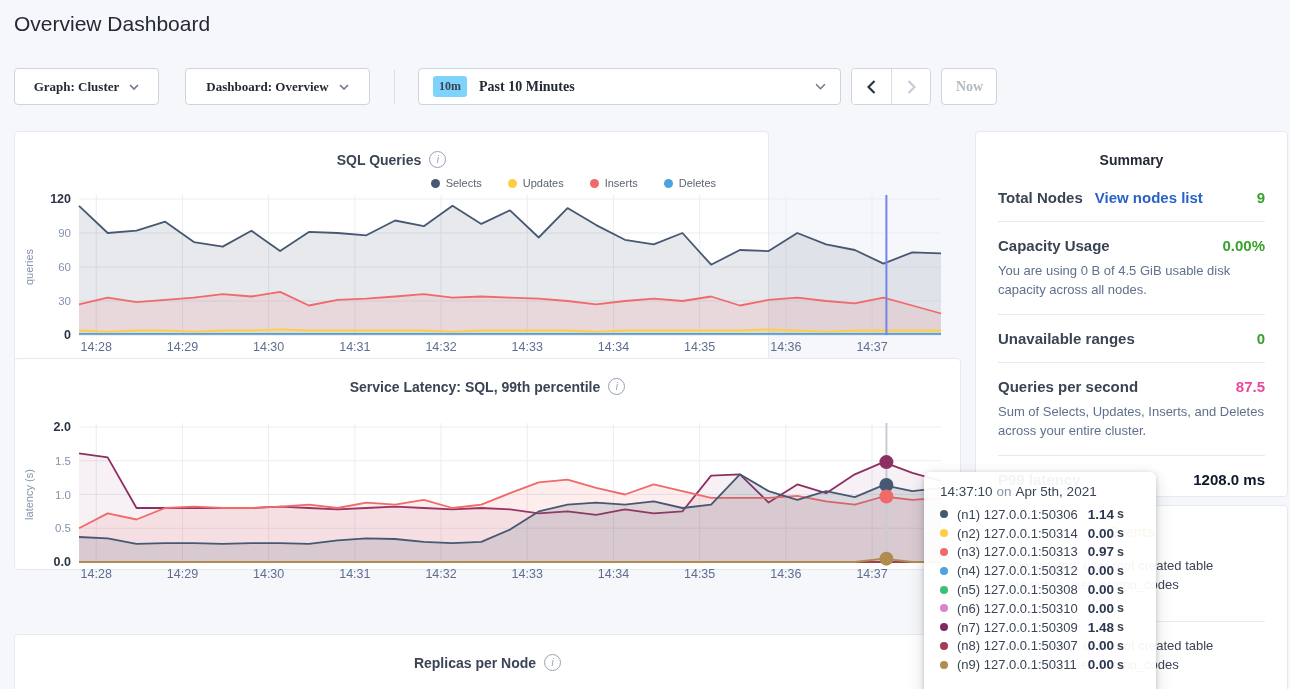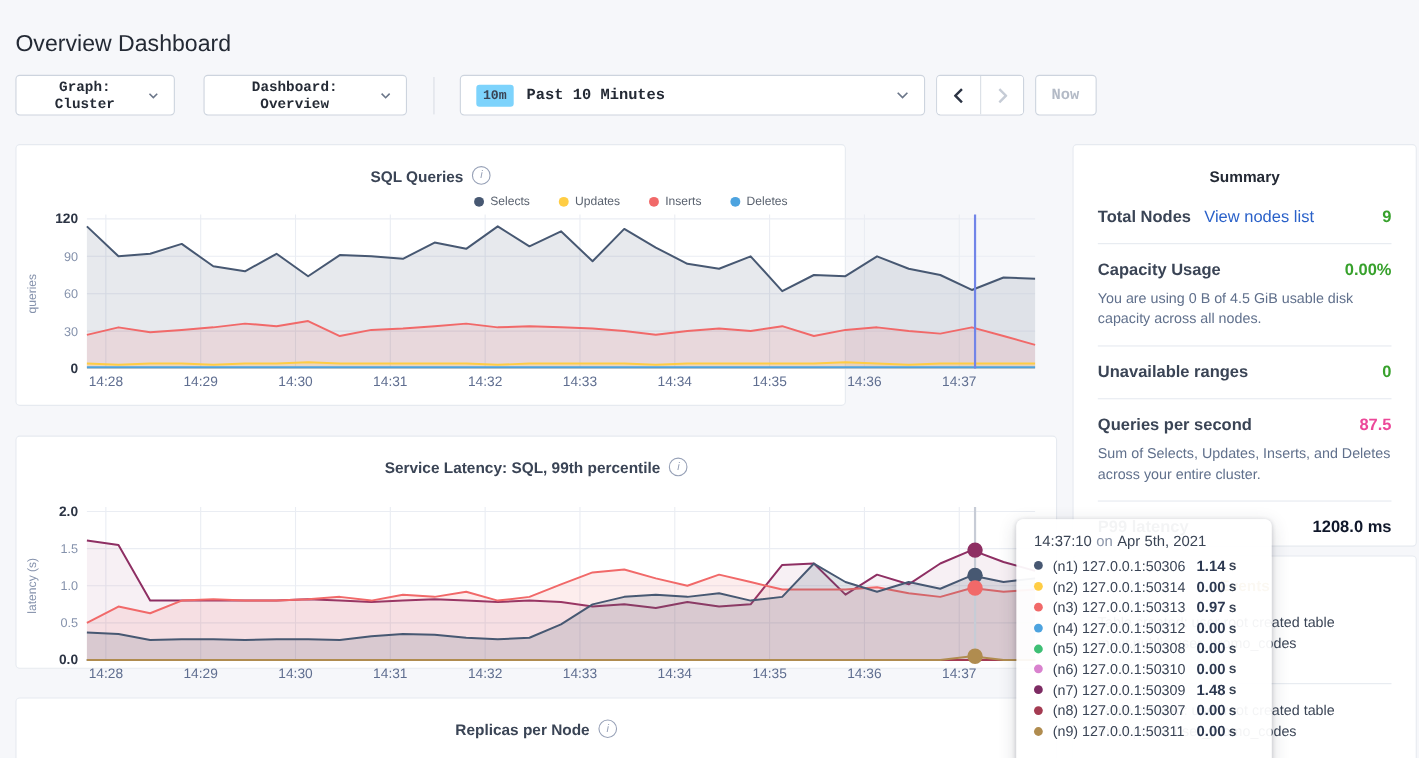--- a/index.html
+++ b/index.html
@@ -1,52 +1,52 @@
 <!DOCTYPE html>
 <html><head>
 <meta charset="utf-8">
 <style>
   html,body{margin:0;padding:0}
   body{width:1290px;height:689px;background:#F6F7FA;font-family:"Liberation Sans","DejaVu Sans",sans-serif;color:#242A35;overflow:hidden;position:relative}
-  h1{position:absolute;left:14px;top:28px;font-size:21px;font-weight:500;margin:0;color:#242A35}
+  h1{position:absolute;left:14px;top:12px;font-size:21px;font-weight:500;margin:0;color:#242A35}
   .controls{position:absolute;left:14px;top:68px;display:flex;align-items:stretch;height:37px}
-  .btn{background:#fff;border:1px solid #CDD4DE;border-radius:4px;display:flex;align-items:center;box-sizing:border-box;font-size:13px;font-weight:700;color:#242A35;cursor:pointer;font-family:Liberation Mono, monospace;padding:0 14px}
+  .btn{background:#fff;border:1px solid #CDD4DE;border-radius:4px;display:flex;align-items:center;box-sizing:border-box;font-size:13px;font-weight:700;color:#242A35;cursor:pointer;font-family:Liberation Serif, serif;padding:0 14px}
   .dd{justify-content:center;gap:10px}
   .dd1{width:145px}
   .dd2{width:185px;margin-left:26px}
   .vdivider{width:1px;background:#D9DEE5;margin:2px 0 1px 24px}
   .time-sel{width:423px;margin-left:23px;font-size:14px}
   .badge{background:#7dd3fc;color:#3A4455;font-size:12px;font-weight:700;border-radius:3px;padding:3px 6px}
   .time-label{margin-left:12px}
   .time-sel .chev{margin-left:auto}
   .arrow-group{display:flex;margin-left:10px;border:1px solid #CDD4DE;border-radius:4px;background:#fff;overflow:hidden}
   .arrow-btn{width:39px;border:none;background:#fff;display:flex;align-items:center;justify-content:center;cursor:pointer;padding:0}
   .arrow-btn + .arrow-btn{border-left:1px solid #D9DEE5}
   .now-btn{width:56px;margin-left:10px;justify-content:flex-start;font-size:14px;color:#B3BAC6}
   .panel{position:absolute;background:#fff;border:1px solid #E6EAF0;border-radius:4px;box-sizing:border-box}
   #panel-sql{left:14px;top:131px;width:755px;height:238px}
-  #panel-latency{left:14px;top:396px;width:947px;height:212px}
+  #panel-latency{left:14px;top:358px;width:947px;height:212px}
   #panel-replicas{left:14px;top:634px;width:947px;height:120px}
   #panel-summary{left:975px;top:131px;width:313px;height:366px;padding:0 22px}
   #panel-events{left:975px;top:505px;width:313px;height:250px;padding:0 22px}
   .ptitle{display:flex;justify-content:center;align-items:center;gap:8px;padding-top:19px;font-size:14px;font-weight:700;color:#3A4455}
   .info-icon{width:15px;height:15px;border:1px solid #97A1B7;border-radius:50%;color:#97A1B7;font-size:10px;font-weight:400;display:inline-flex;align-items:center;justify-content:center;font-style:italic;cursor:pointer}
   .legend{position:absolute;top:45px;right:52px;display:flex;gap:26px}
   .leg-item{display:flex;align-items:center;gap:6px;cursor:pointer}
   .leg-dot{width:9px;height:9px;border-radius:50%}
   .leg-lab{font-size:11px;color:#5B6370}
   .chart-canvas{position:absolute;left:0;width:940px}
   #sql-canvas{top:61px;height:168px}
   #lat-canvas{top:62px;height:166px}
   .stitle{text-align:center;font-size:14px;font-weight:700;color:#242A35;padding-top:20px;padding-bottom:6px}
   .ssec{padding:15px 0}
   .sdiv{height:1px;background:#E6EAF0}
   .srow{display:flex;align-items:baseline;font-size:15px;font-weight:700}
   .slab{color:#3A4455}
-  .slink{margin-left:12px;text-decoration:none;font-weight:400}
+  .slink{margin-left:12px;text-decoration:none;font-weight:700}
   .sval{margin-left:auto}
   .sdesc{font-size:13px;font-weight:400;color:#60708C;line-height:19px;margin-top:7px}
   .etitle{text-align:center;font-size:14px;font-weight:700;padding-top:18px}
   .evt-list{margin-top:16px}
   .evt{font-size:13px;color:#3A4455;line-height:19px}
   .evt-first{padding-bottom:27px;border-bottom:1px solid #E6EAF0}
   .evt + .evt{padding-top:14px}
   #tooltip{position:absolute;left:924px;top:472px;width:232px;height:270px;background:rgba(255,255,255,0.94);border-radius:6px;box-shadow:0 1px 4px rgba(44,52,68,0.22),0 5px 16px rgba(44,52,68,0.18);padding:12px 14px 10px 16px;z-index:20;box-sizing:border-box;overflow:hidden}
   .ttitle{font-size:13.5px;color:#3A4455}
   .ttitle .on{color:#8A94A8;margin:0 4px}

